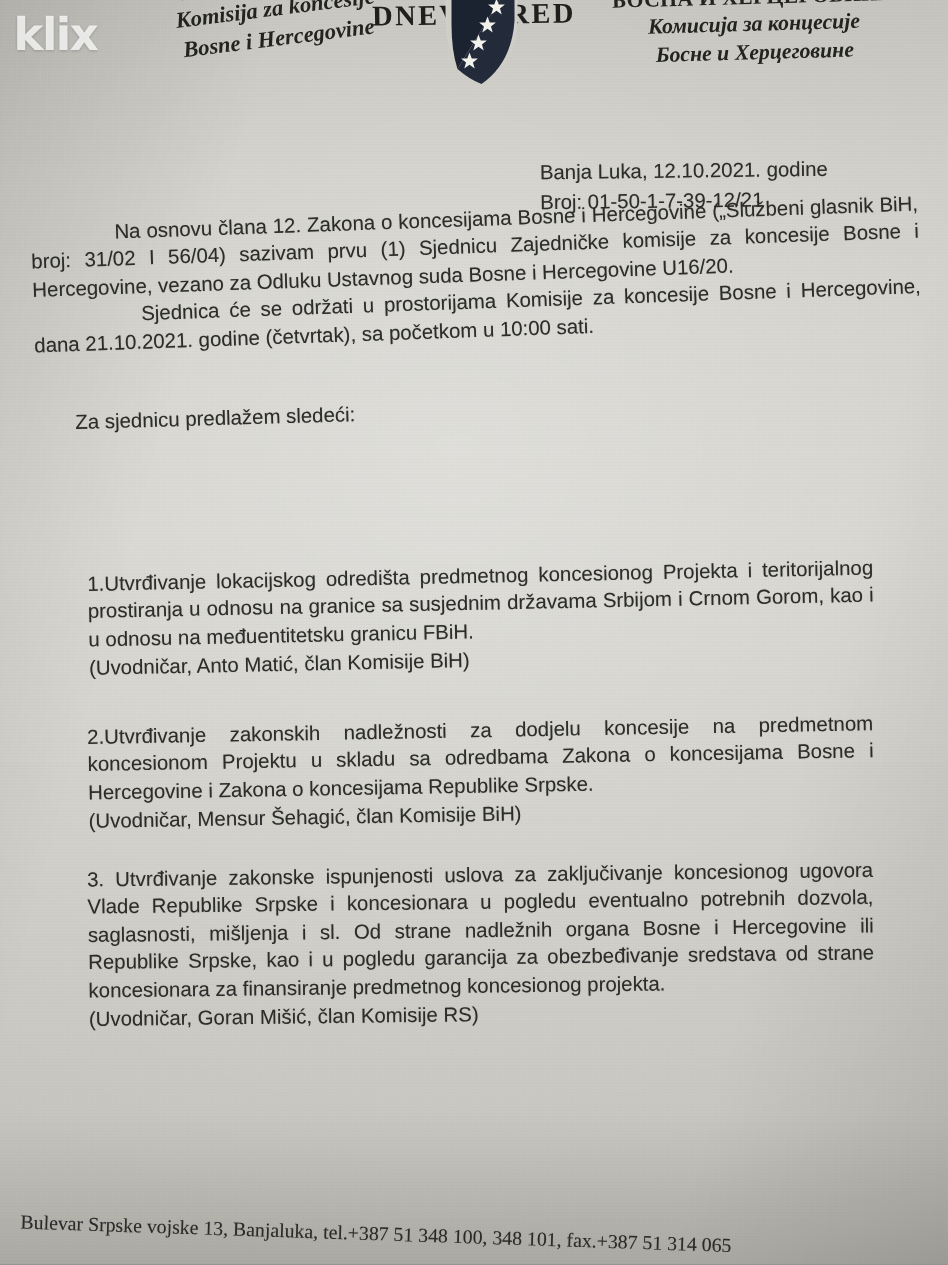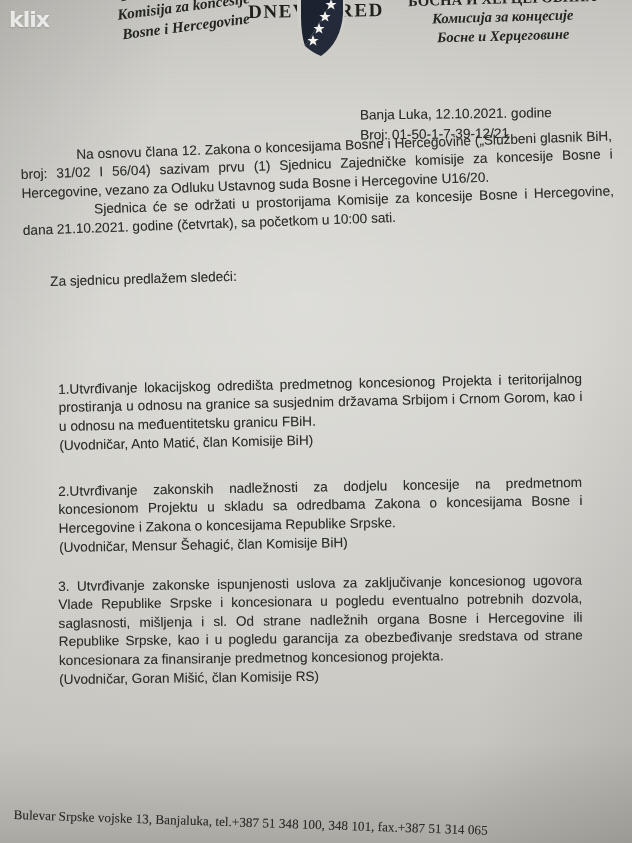--- a/index.html
+++ b/index.html
@@ -41,21 +41,21 @@
     background-image:
       repeating-linear-gradient(0deg, rgba(0,0,0,.05) 0 1px, rgba(255,255,255,.04) 1px 2px),
       repeating-linear-gradient(90deg, rgba(0,0,0,.035) 0 1px, rgba(255,255,255,.03) 1px 2px);
   }
 
   
   .klix {
     position: absolute;
     left: 9px;
     top: 9px;
-    font-size: 22px;
+    font-size: 30px;
     font-weight: 700;
     letter-spacing: -1px;
     line-height: 1;
     color: rgba(255,255,255,0.78);
     text-shadow: 0 1px 2px rgba(0,0,0,0.18);
     z-index: 6;
     font-family: "DejaVu Sans", sans-serif;
   }
 
   

